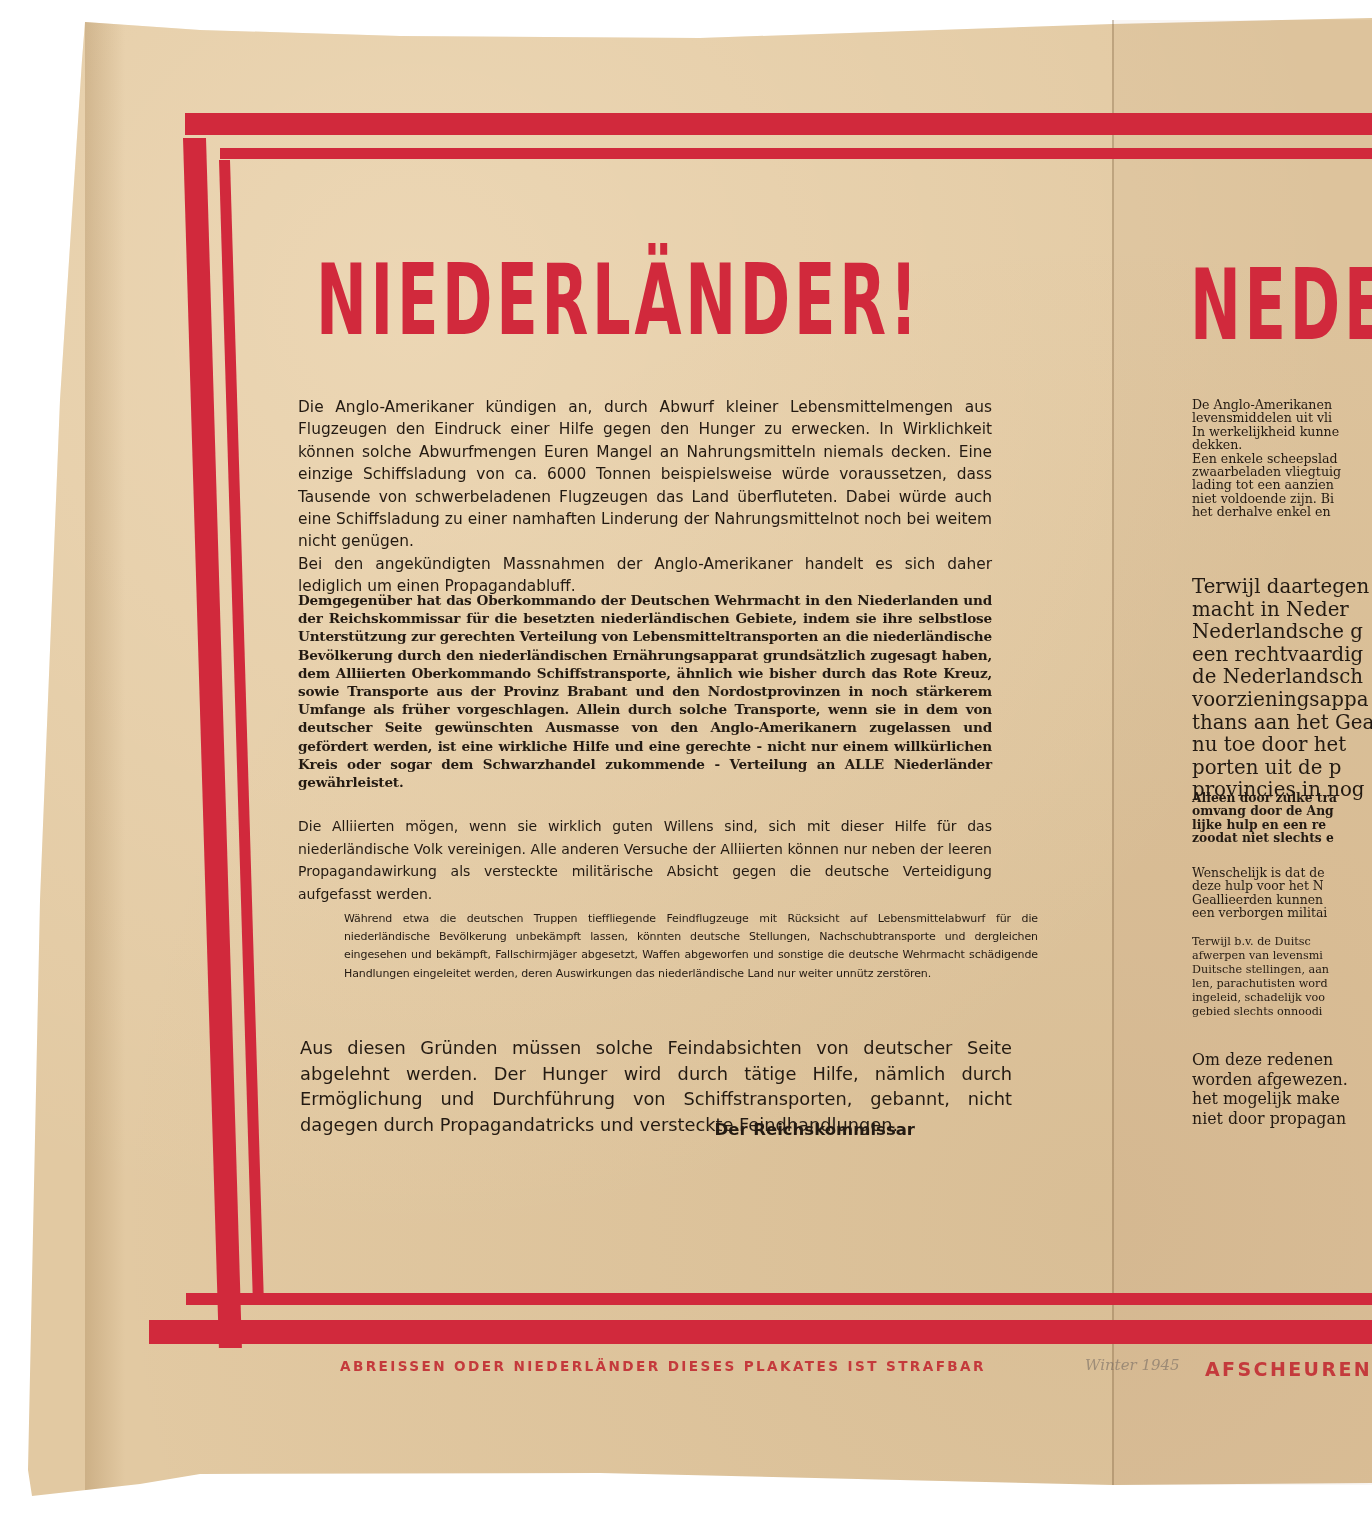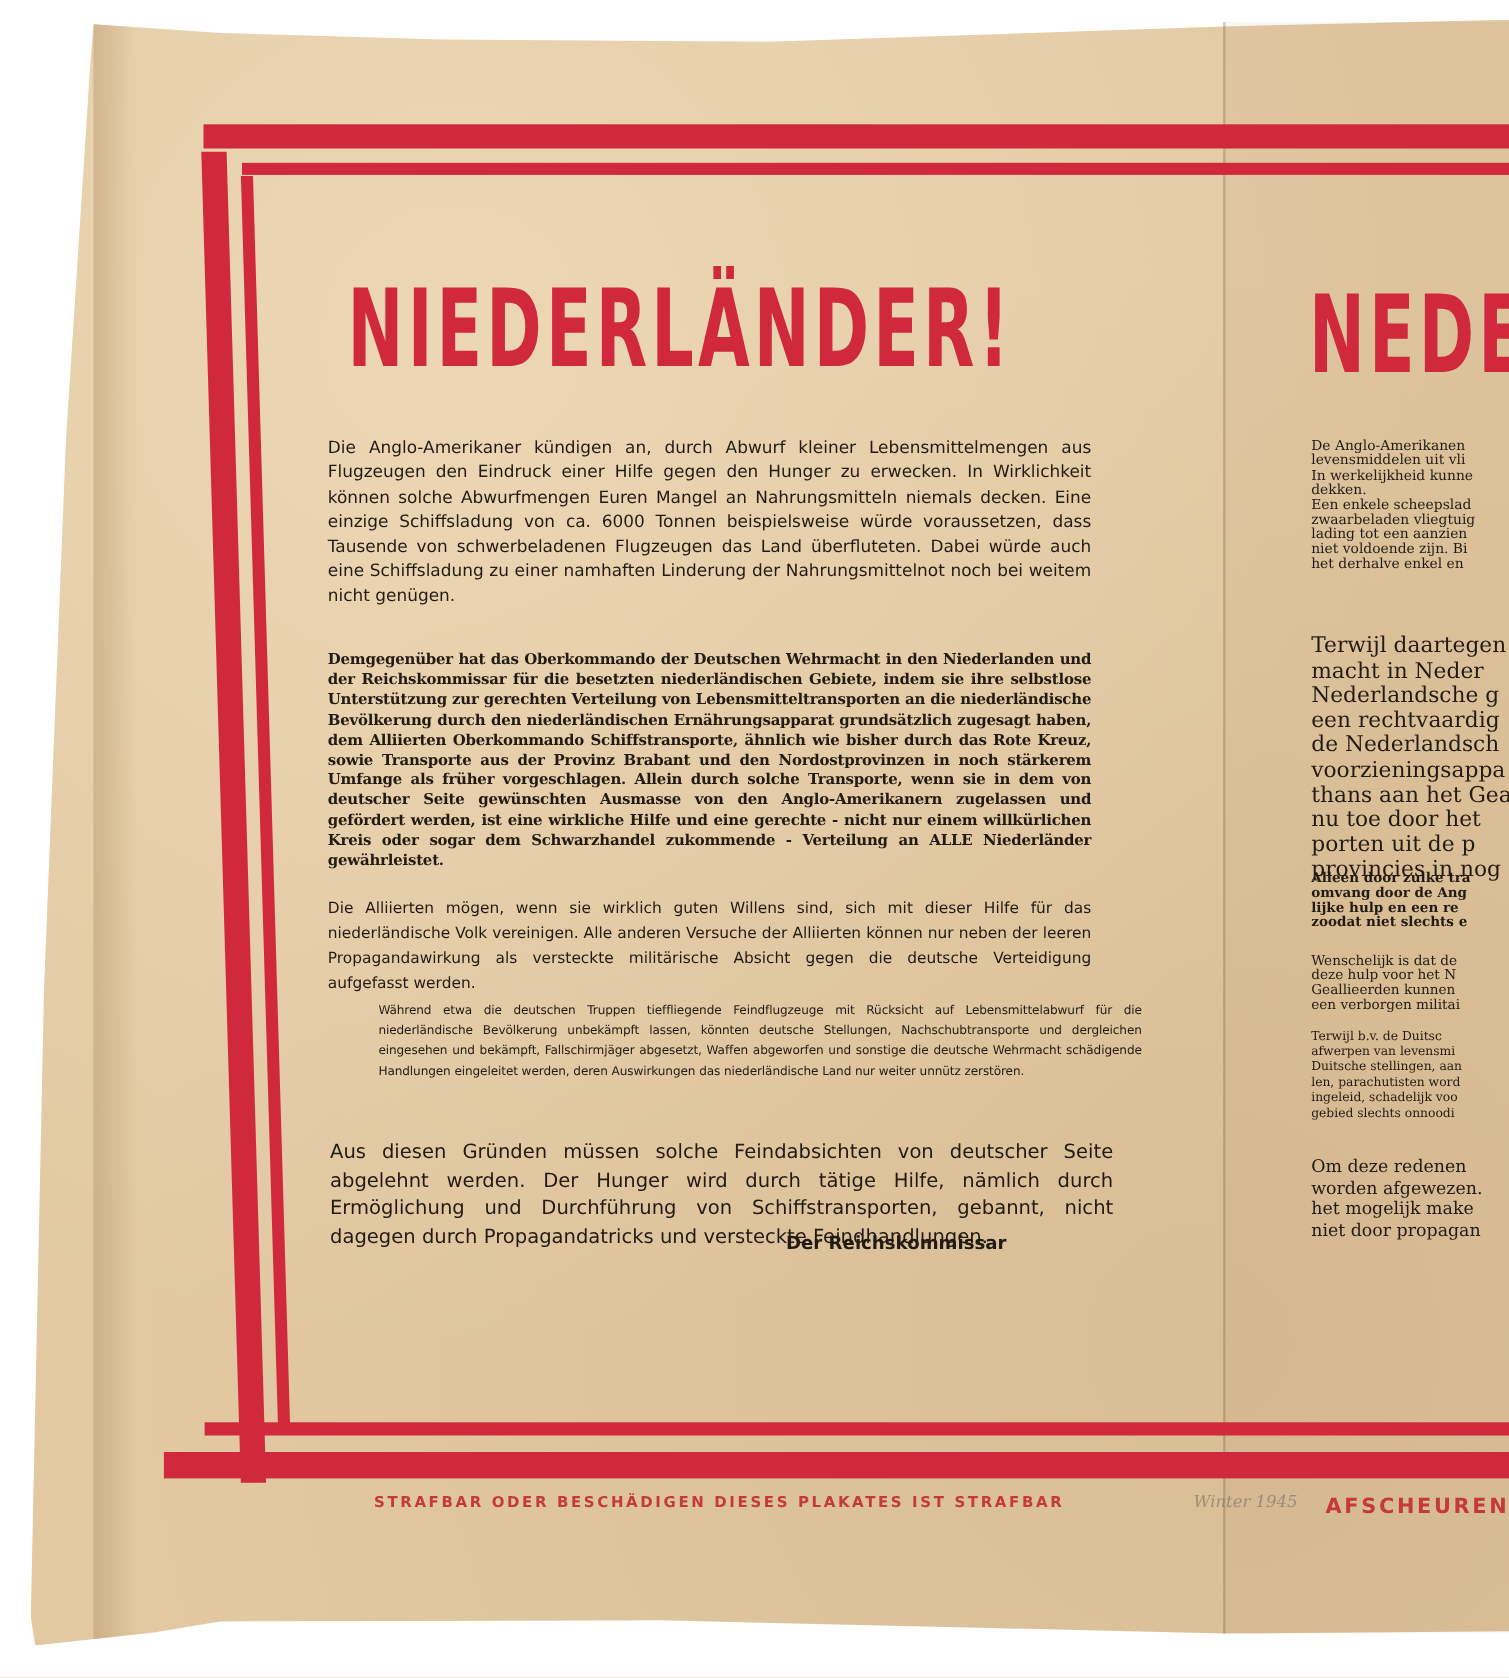--- a/index.html
+++ b/index.html
@@ -107,33 +107,34 @@
   <div class="bar b-top-inner"></div>
   <div class="bar b-left-outer"></div>
   <div class="bar b-left-inner"></div>
   <div class="bar b-bot-inner"></div>
   <div class="bar b-bot-outer"></div>
 
   <div class="title">NIEDERLÄNDER!</div>
 
   <p class="col-de p p1" style="position:absolute;">
     <span>Die Anglo-Amerikaner kündigen an, durch Abwurf kleiner Lebensmittelmengen aus Flugzeugen den Eindruck einer Hilfe gegen den Hunger zu erwecken. In Wirklichkeit können solche Abwurfmengen Euren Mangel an Nahrungsmitteln niemals decken. Eine einzige Schiffsladung von ca. 6000 Tonnen beispielsweise würde voraussetzen, dass Tausende von schwerbeladenen Flugzeugen das Land überfluteten. Dabei würde auch eine Schiffsladung zu einer namhaften Linderung der Nahrungsmittelnot noch bei weitem nicht genügen.</span><br>
+    <span>Bei den angekündigten Massnahmen der Anglo-Amerikaner handelt es sich daher lediglich um einen Propagandabluff.</span>
   </p>
 
   <p class="col-de p p2" style="position:absolute;">Demgegenüber hat das Oberkommando der Deutschen Wehrmacht in den Niederlanden und der Reichskommissar für die besetzten niederländischen Gebiete, indem sie ihre selbstlose Unterstützung zur gerechten Verteilung von Lebensmitteltransporten an die niederländische Bevölkerung durch den niederländischen Ernährungsapparat grundsätzlich zugesagt haben, dem Alliierten Oberkommando Schiffstransporte, ähnlich wie bisher durch das Rote Kreuz, sowie Transporte aus der Provinz Brabant und den Nordostprovinzen in noch stärkerem Umfange als früher vorgeschlagen. Allein durch solche Transporte, wenn sie in dem von deutscher Seite gewünschten Ausmasse von den Anglo-Amerikanern zugelassen und gefördert werden, ist eine wirkliche Hilfe und eine gerechte - nicht nur einem willkürlichen Kreis oder sogar dem Schwarzhandel zukommende - Verteilung an ALLE Niederländer gewährleistet.</p>
 
   <p class="col-de p p3" style="position:absolute;">Die Alliierten mögen, wenn sie wirklich guten Willens sind, sich mit dieser Hilfe für das niederländische Volk vereinigen. Alle anderen Versuche der Alliierten können nur neben der leeren Propagandawirkung als versteckte militärische Absicht gegen die deutsche Verteidigung aufgefasst werden.</p>
 
   <p class="col-de p p4" style="position:absolute;">Während etwa die deutschen Truppen tieffliegende Feindflugzeuge mit Rücksicht auf Lebensmittelabwurf für die niederländische Bevölkerung unbekämpft lassen, könnten deutsche Stellungen, Nachschubtransporte und dergleichen eingesehen und bekämpft, Fallschirmjäger abgesetzt, Waffen abgeworfen und sonstige die deutsche Wehrmacht schädigende Handlungen eingeleitet werden, deren Auswirkungen das niederländische Land nur weiter unnütz zerstören.</p>
 
   <p class="col-de p p5" style="position:absolute;">Aus diesen Gründen müssen solche Feindabsichten von deutscher Seite abgelehnt werden. Der Hunger wird durch tätige Hilfe, nämlich durch Ermöglichung und Durchführung von Schiffstransporten, gebannt, nicht dagegen durch Propagandatricks und versteckte Feindhandlungen.</p>
 
   <div class="sig sig1">Der Reichskommissar</div>
 
-  <div class="warn-de">STRAFBAR ODER BESCHÄDIGEN DIESES PLAKATES IST STRAFBAR</div>
+  <div class="warn-de">ABREISSEN ODER NIEDERLÄNDER DIESES PLAKATES IST STRAFBAR</div>
 
   <div class="title-nl">NEDE</div>
 
   <div class="col-nl n1">
     <span class="nl-line">De Anglo-Amerikanen</span>
     <span class="nl-line">levensmiddelen uit vli</span>
     <span class="nl-line">In werkelijkheid kunne</span>
     <span class="nl-line">dekken.</span>
     <span class="nl-line">Een enkele scheepslad</span>
     <span class="nl-line">zwaarbeladen vliegtuig</span>

